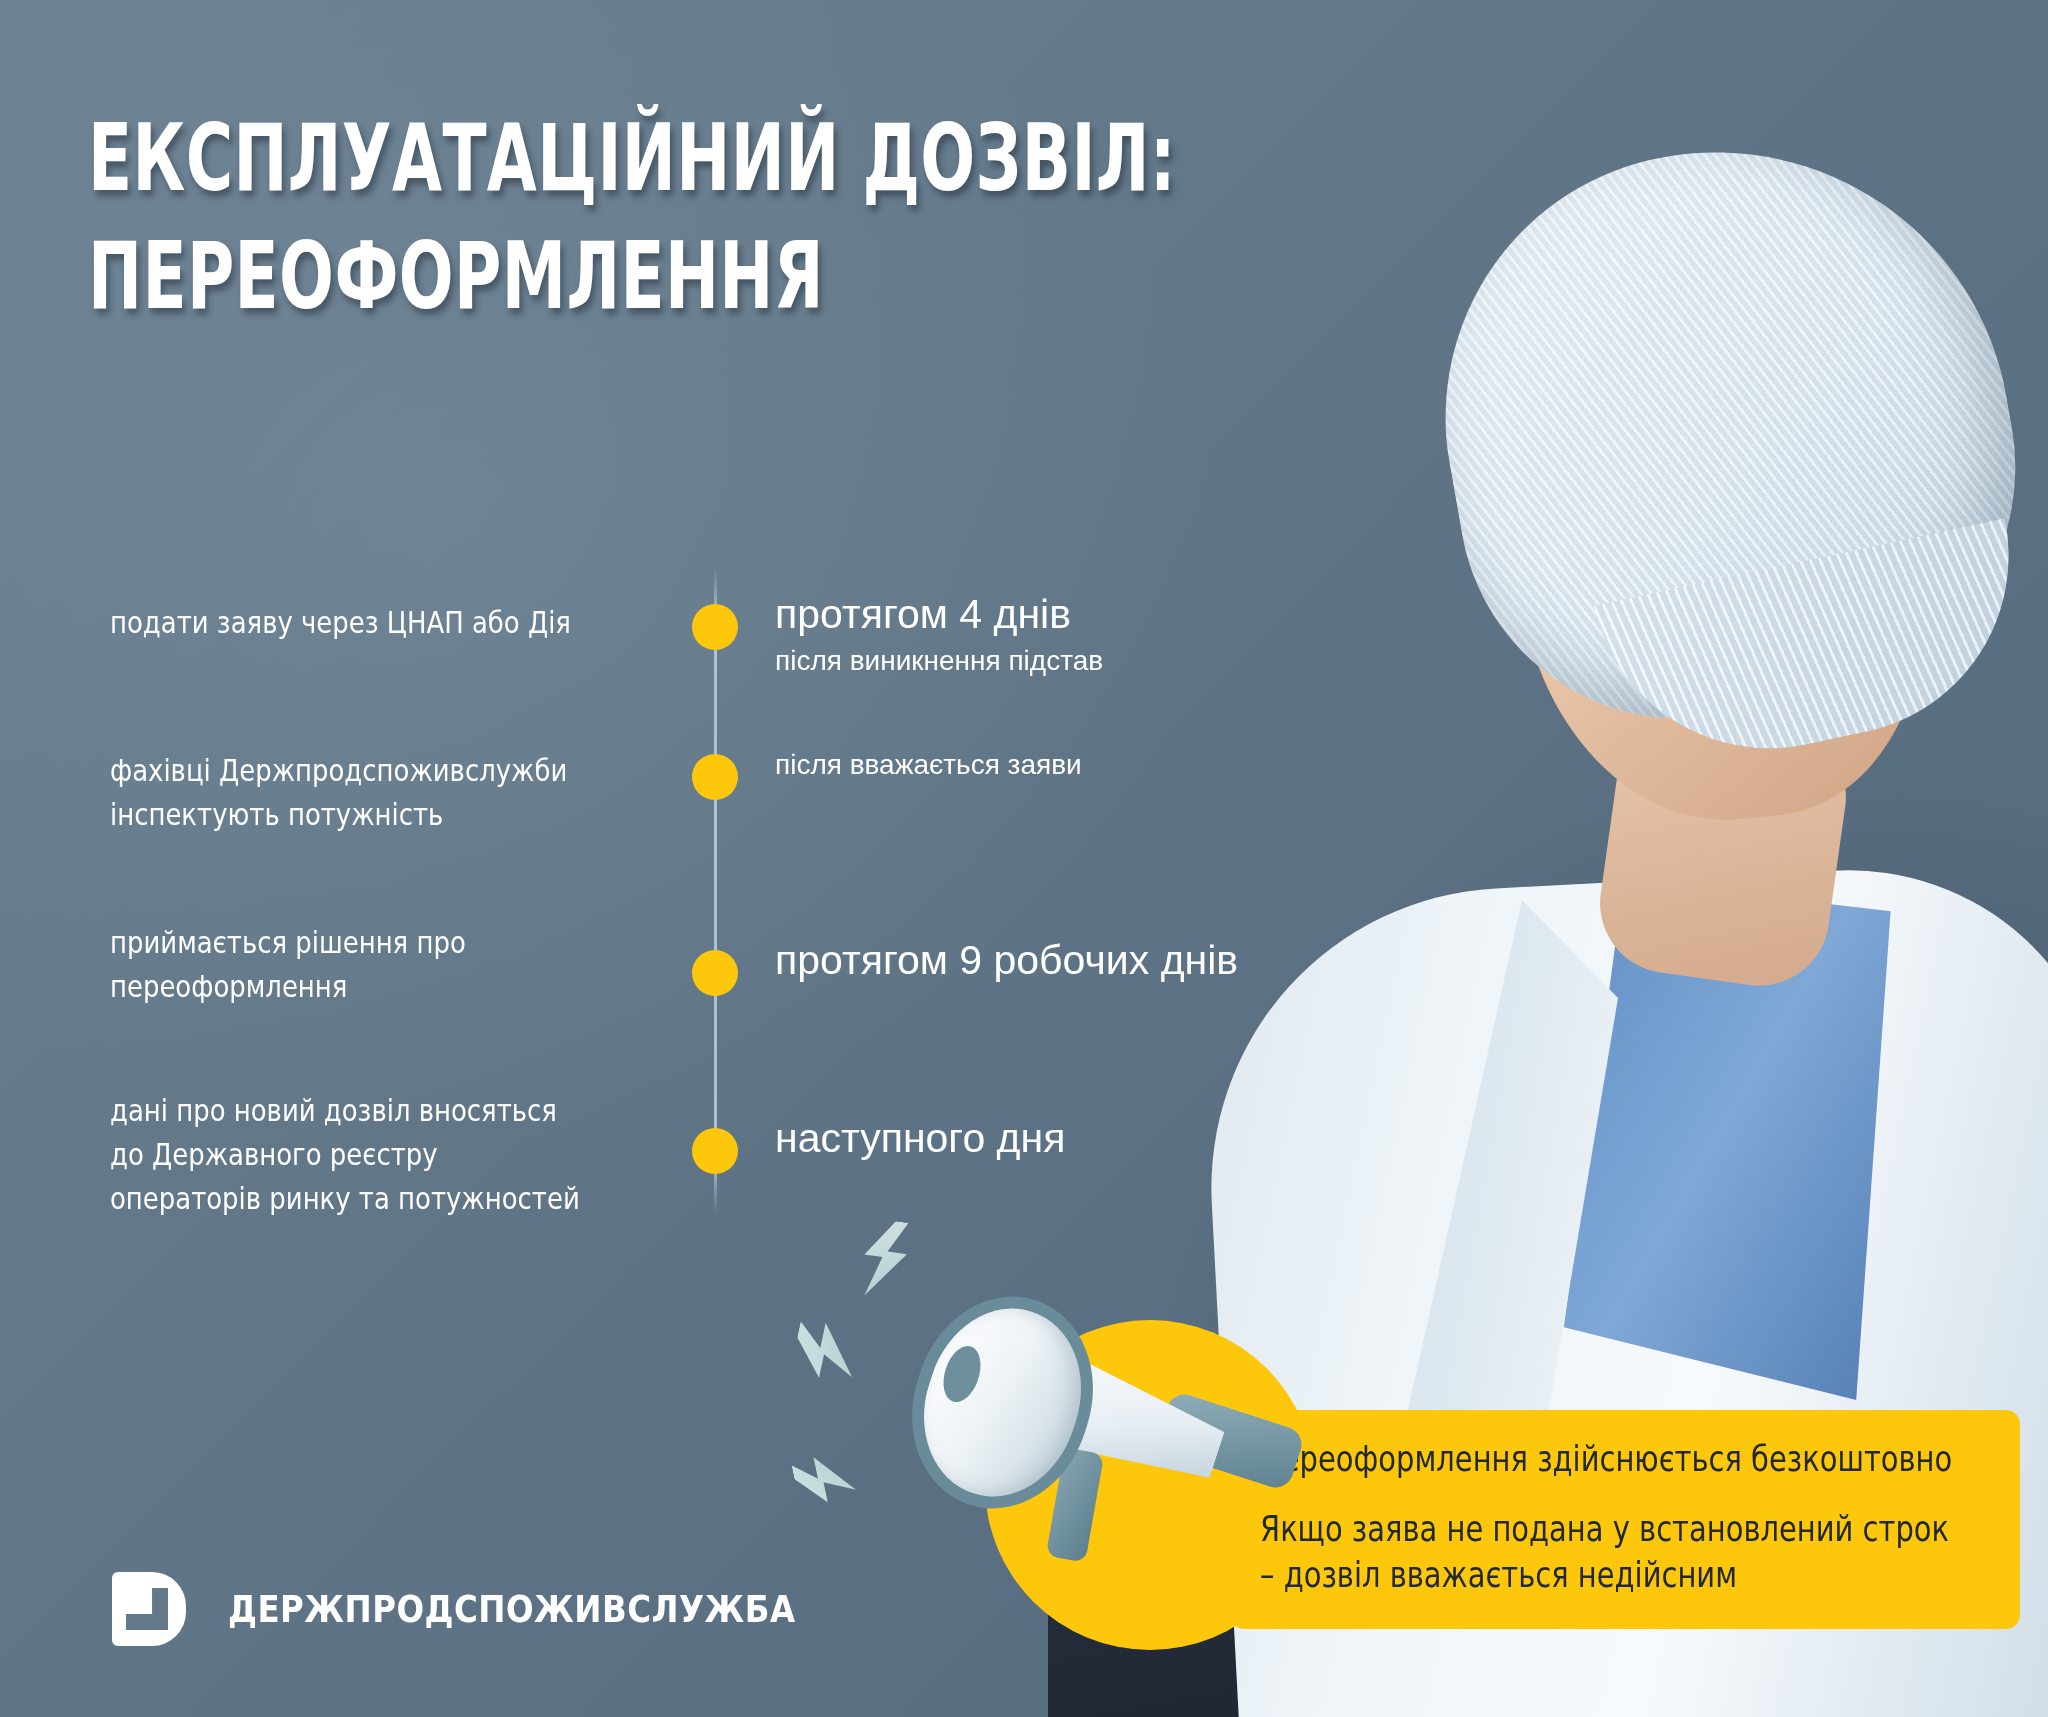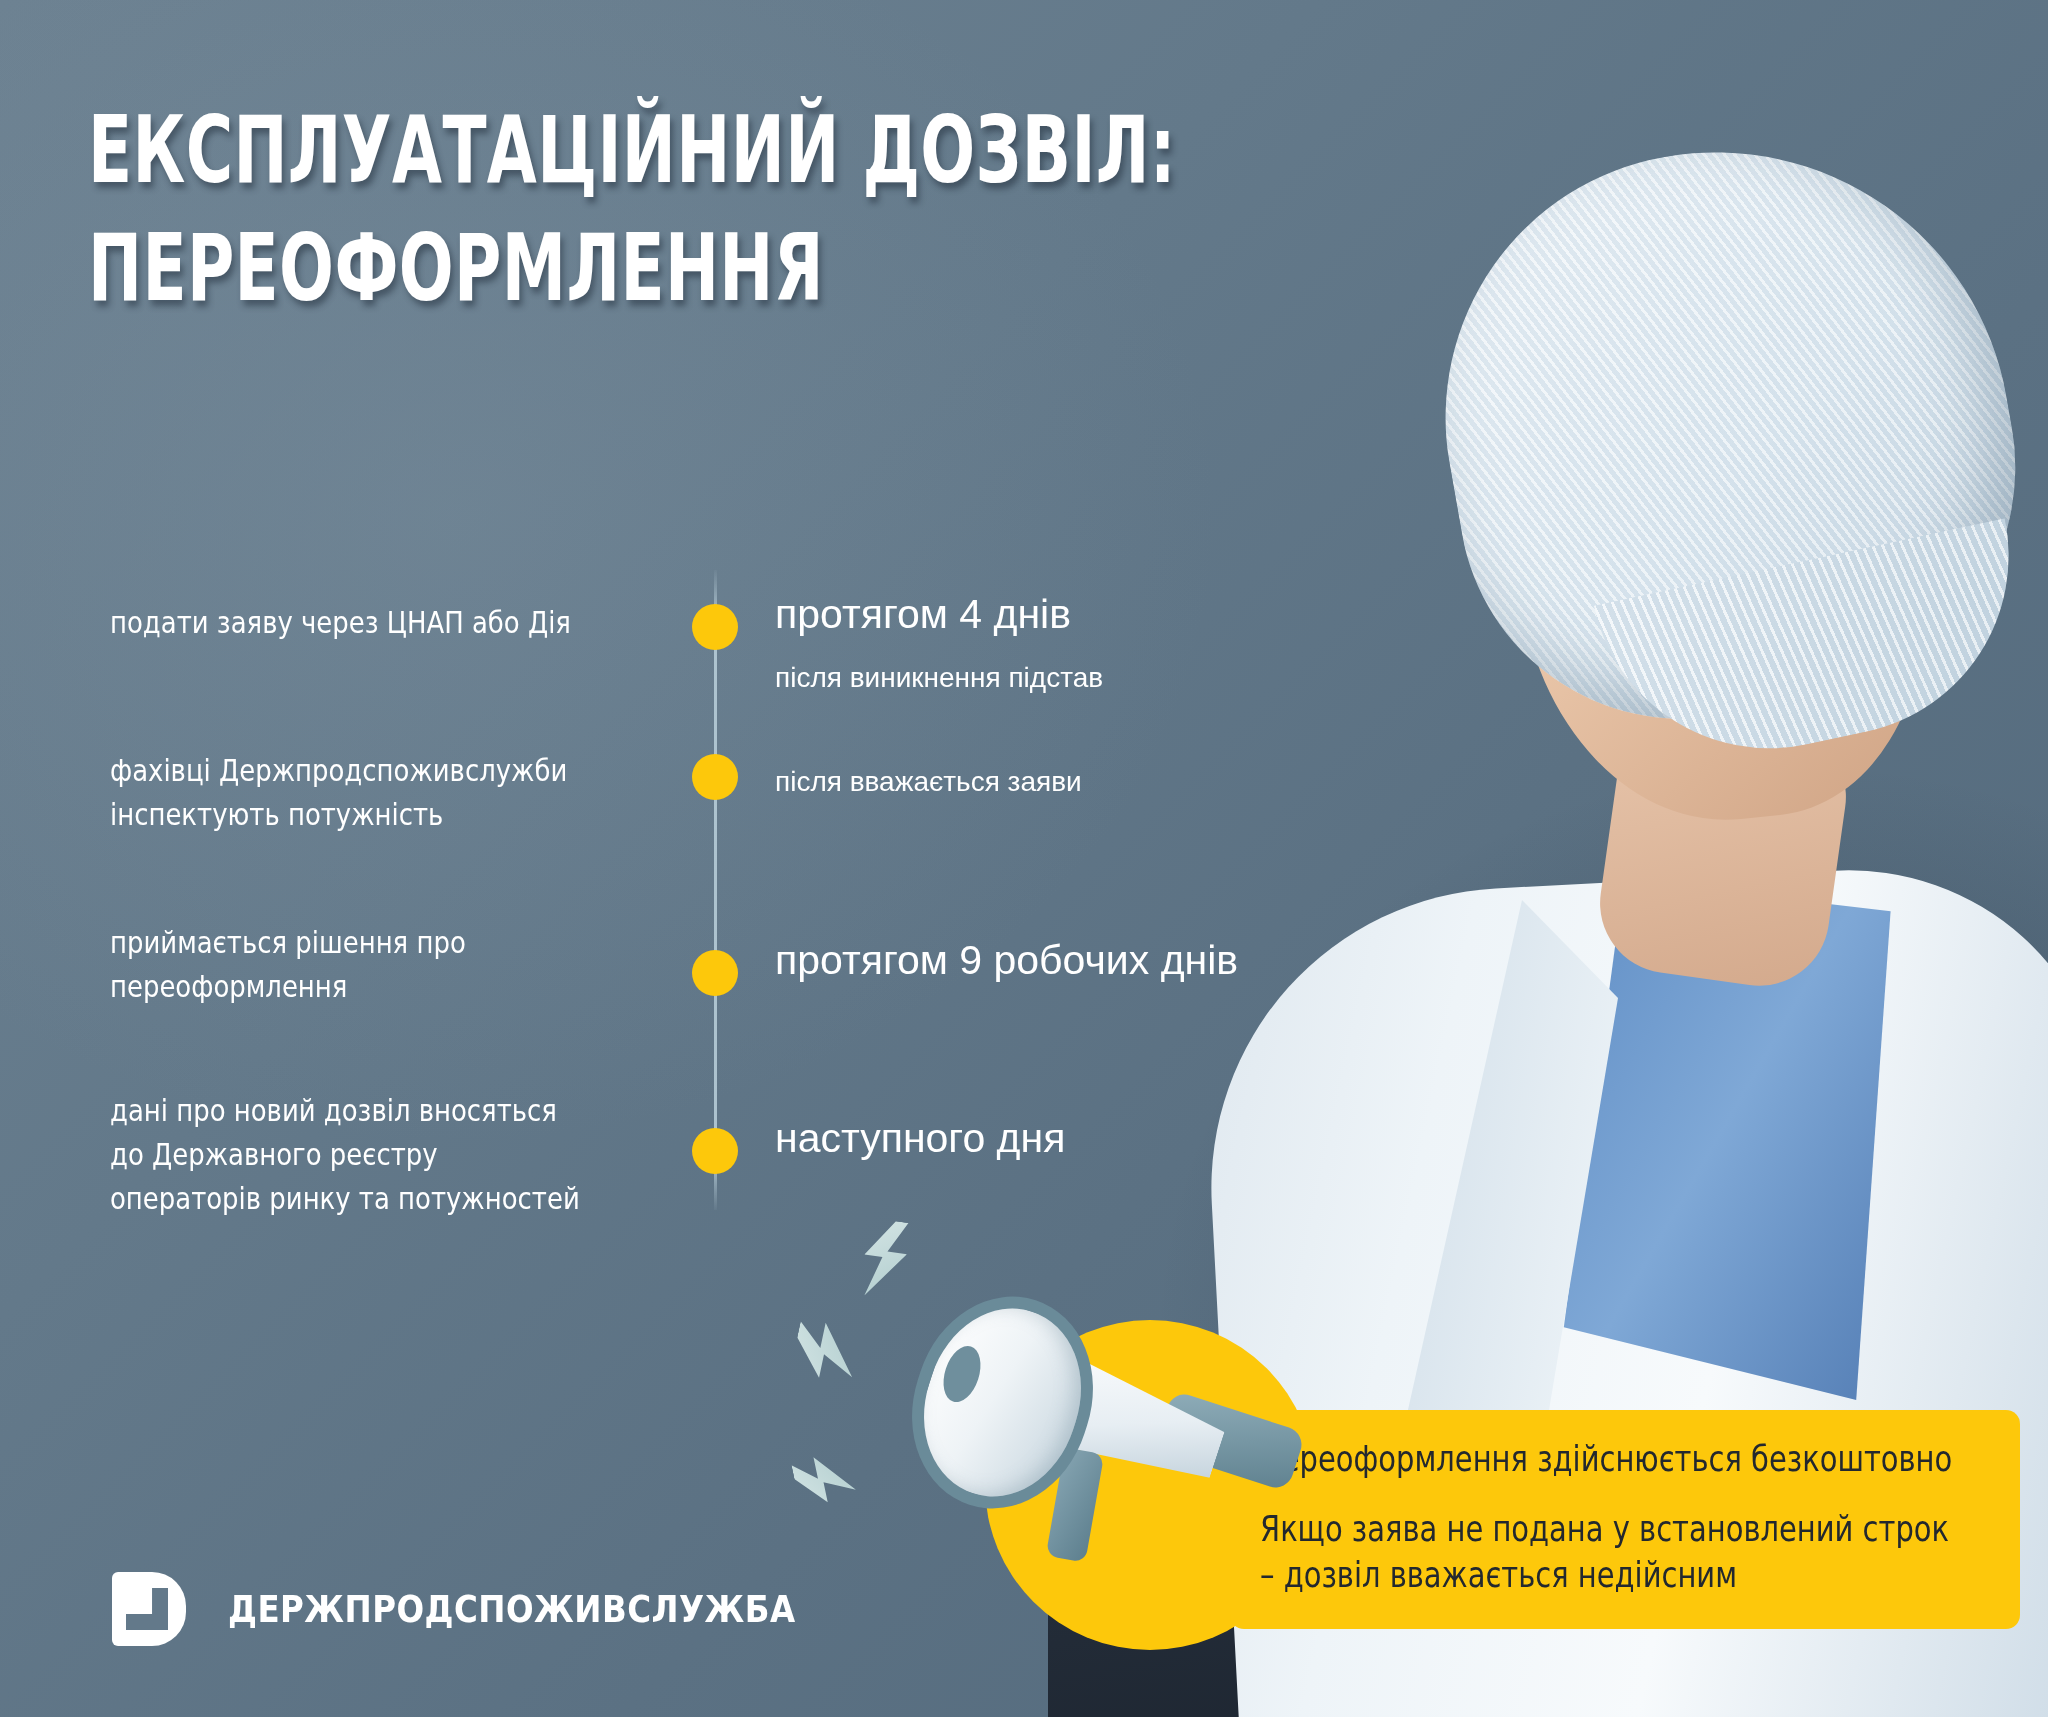--- a/index.html
+++ b/index.html
@@ -26,21 +26,21 @@
     background:
       radial-gradient(ellipse 1100px 900px at 22% 30%, rgba(130,150,165,0.30), rgba(0,0,0,0) 70%),
       radial-gradient(ellipse 900px 800px at 88% 78%, rgba(25,35,48,0.40), rgba(0,0,0,0) 72%);
     pointer-events: none;
   }
 
   
   #title-block {
     position: absolute;
     left: 88px;
-    top: 92px;
+    top: 100px;
     width: 1120px;
   }
   .title-line {
     color: #ffffff;
     font-family: "Liberation Sans Narrow", "DejaVu Sans Condensed", "Liberation Sans", sans-serif;
     font-weight: 700;
     font-size: 92px;
     line-height: 1.28;
     letter-spacing: 0.5px;
     transform: scaleX(0.78);
@@ -104,21 +104,21 @@
     font-size: 41px;
     line-height: 1.12;
     white-space: nowrap;
   }
   .tl-sub {
     color: #ffffff;
     font-family: "Liberation Sans", sans-serif;
     font-weight: 400;
     font-size: 28px;
     line-height: 1.2;
-    margin-top: 23px;
+    margin-top: 6px;
     white-space: nowrap;
   }
   .tl-sub:empty { display: none; }
 
   
   #photo {
     position: absolute;
     right: 0;
     top: 0;
     width: 1000px;

